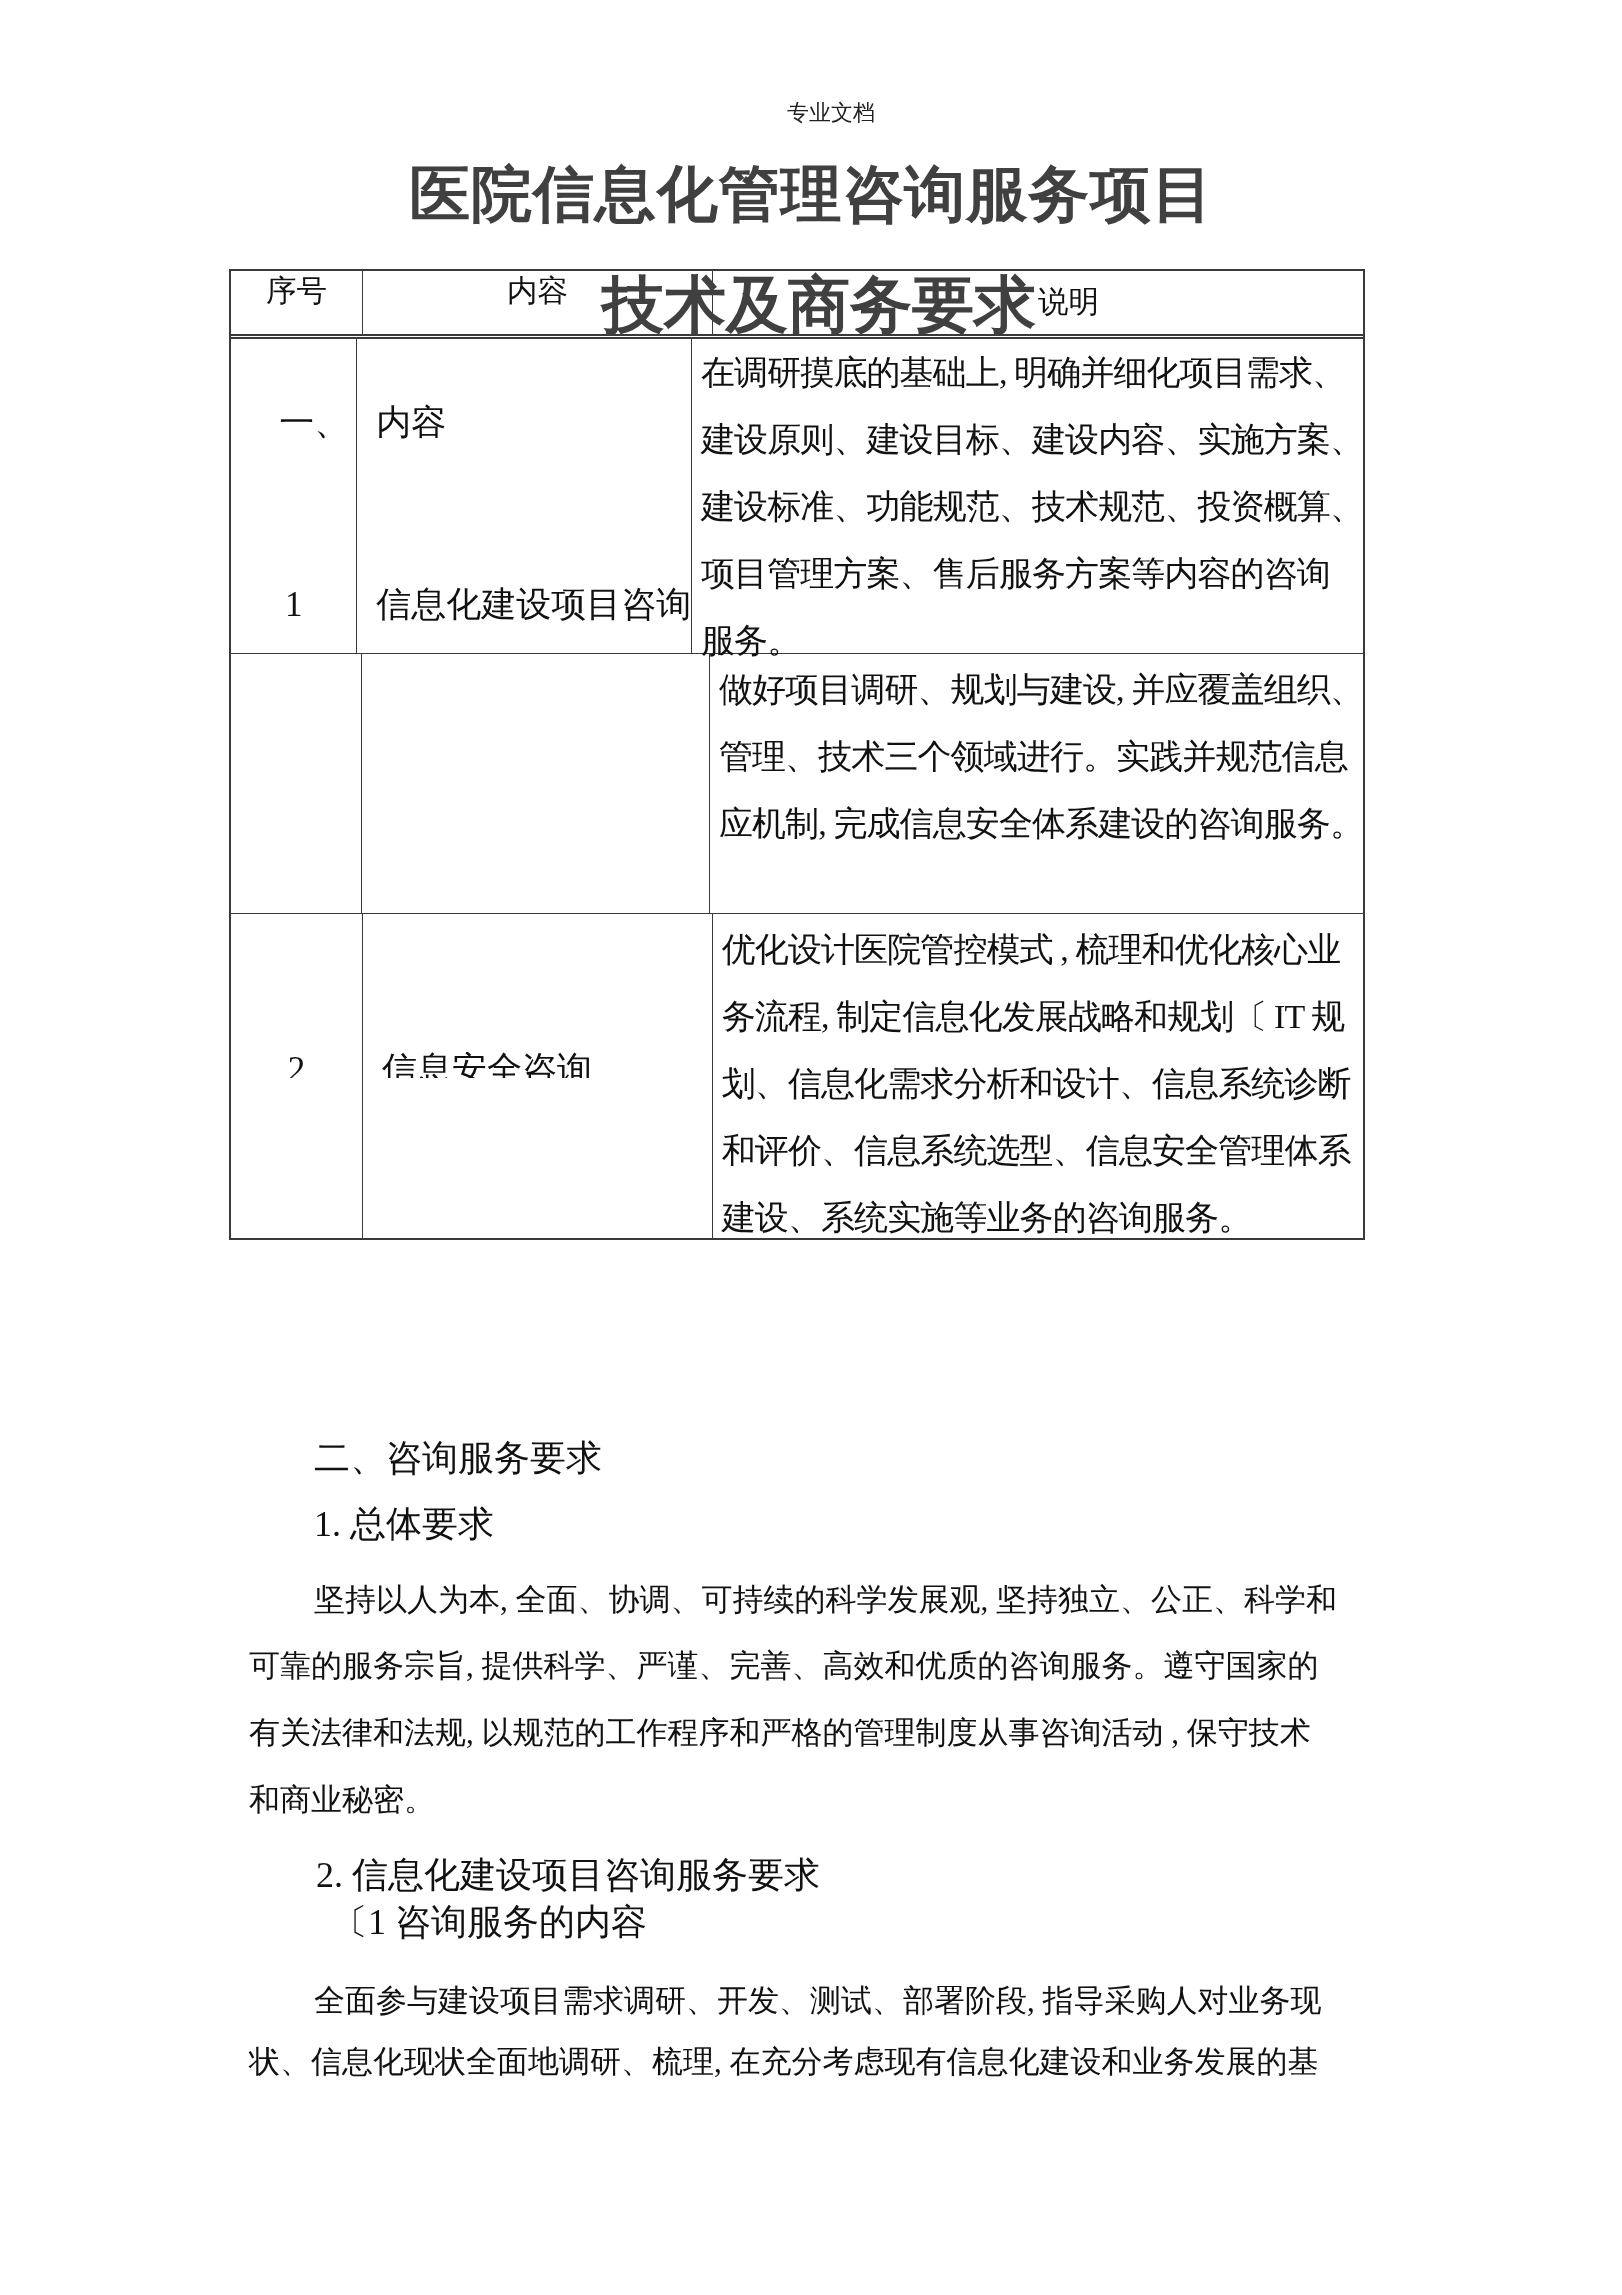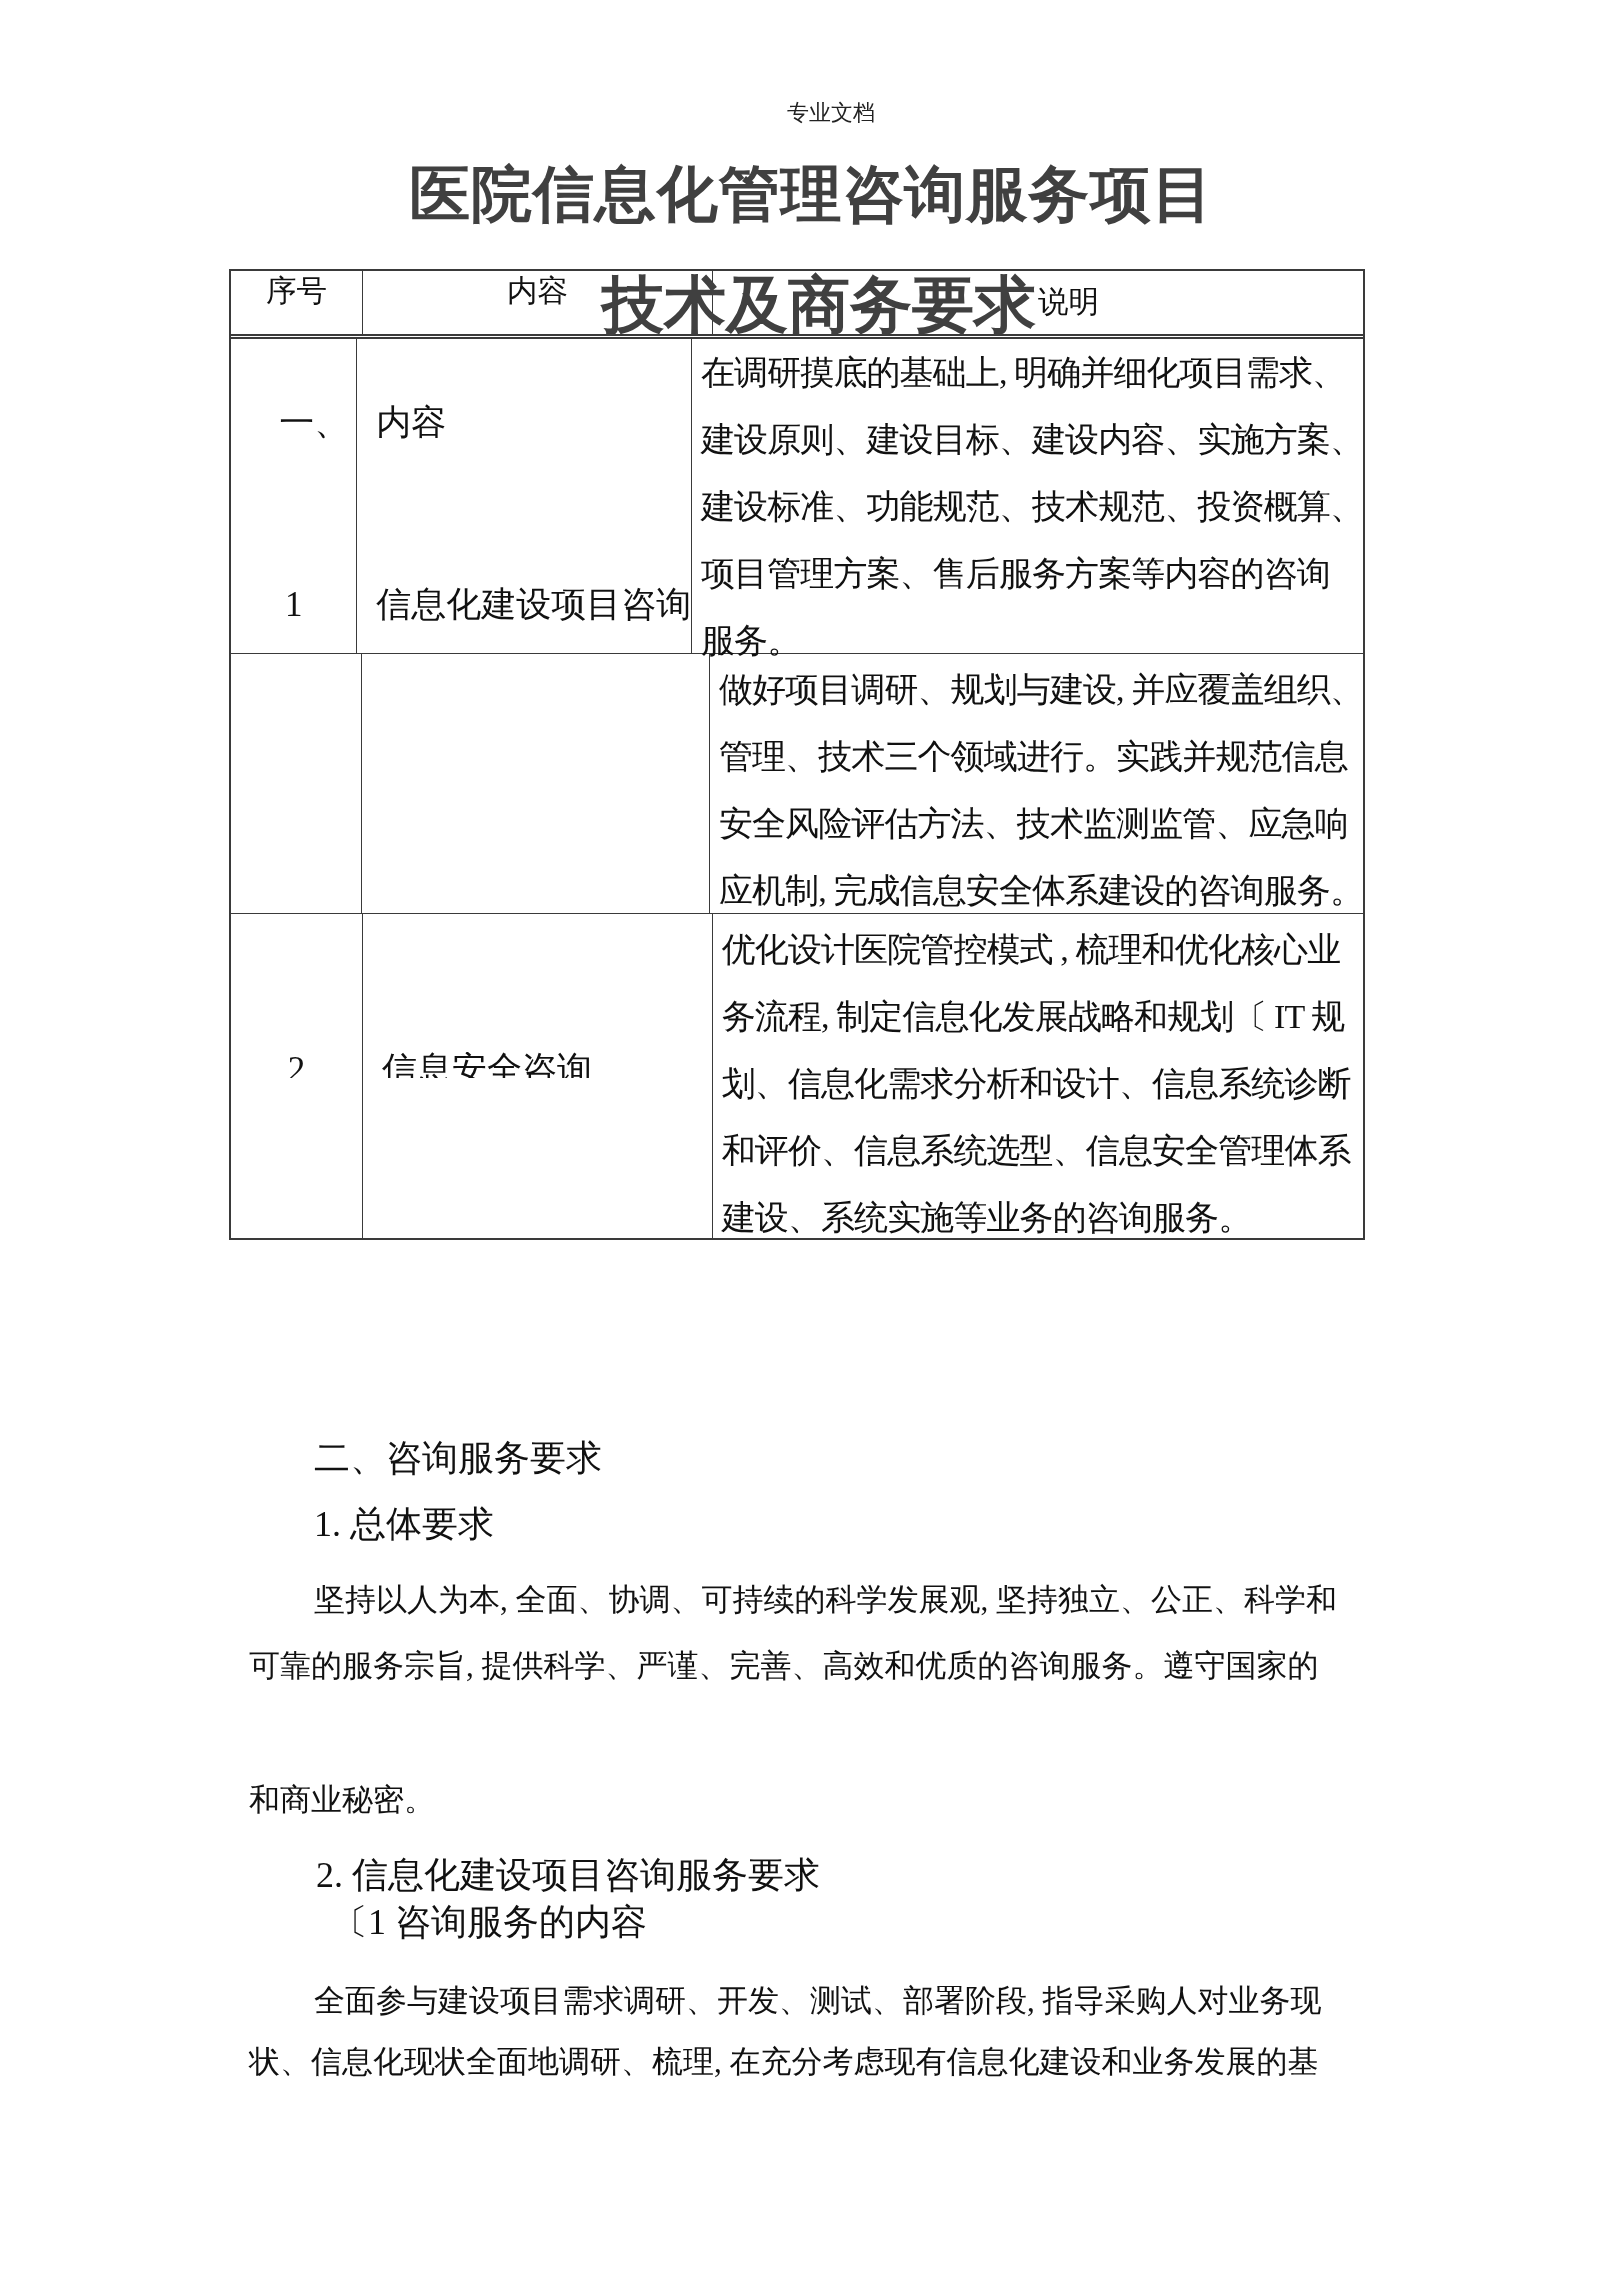--- a/index.html
+++ b/index.html
@@ -83,21 +83,20 @@
       </div>
     </div>
 
     <div class="trow r2">
       <div class="tc c1"></div>
       <div class="tc c2"></div>
       <div class="tc c3">
         <div class="desc pad2">
           <div class="dl">做好项目调研、规划与建设, 并应覆盖组织、</div>
           <div class="dl">管理、技术三个领域进行。实践并规范信息</div>
-          <div class="dl">安全风险评估方法、技术监测监管、应急响</div>
           <div class="dl">应机制, 完成信息安全体系建设的咨询服务。</div>
         </div>
       </div>
     </div>
 
     <div class="trow r3">
       <div class="tc c1">
         <div class="clipbox" style="top:138px;left:0;right:0;">
           <span style="text-align:center;">2</span>
         </div>
@@ -118,20 +117,21 @@
       </div>
     </div>
 
   </div>
 
   <div class="bl bh" style="left:314px;top:1440px;">二、咨询服务要求</div>
   <div class="bl bh" style="left:314px;top:1506px;">1. 总体要求</div>
 
   <div class="bl" style="left:314px;top:1581px;">坚持以人为本, 全面、协调、可持续的科学发展观, 坚持独立、公正、科学和</div>
   <div class="bl" style="left:249px;top:1647px;">可靠的服务宗旨, 提供科学、严谨、完善、高效和优质的咨询服务。遵守国家的</div>
+  <div class="bl" style="left:249px;top:1714px;">有关法律和法规, 以规范的工作程序和严格的管理制度从事咨询活动 , 保守技术</div>
   <div class="bl" style="left:249px;top:1781px;">和商业秘密。</div>
 
   <div class="bl bh" style="left:316px;top:1857px;">2. 信息化建设项目咨询服务要求</div>
   <div class="bl bh" style="left:332px;top:1904px;">〔1 咨询服务的内容</div>
 
   <div class="bl" style="left:314px;top:1982px;">全面参与建设项目需求调研、开发、测试、部署阶段, 指导采购人对业务现</div>
   <div class="bl" style="left:249px;top:2043px;">状、信息化现状全面地调研、梳理, 在充分考虑现有信息化建设和业务发展的基</div>
 
 </div>
 

